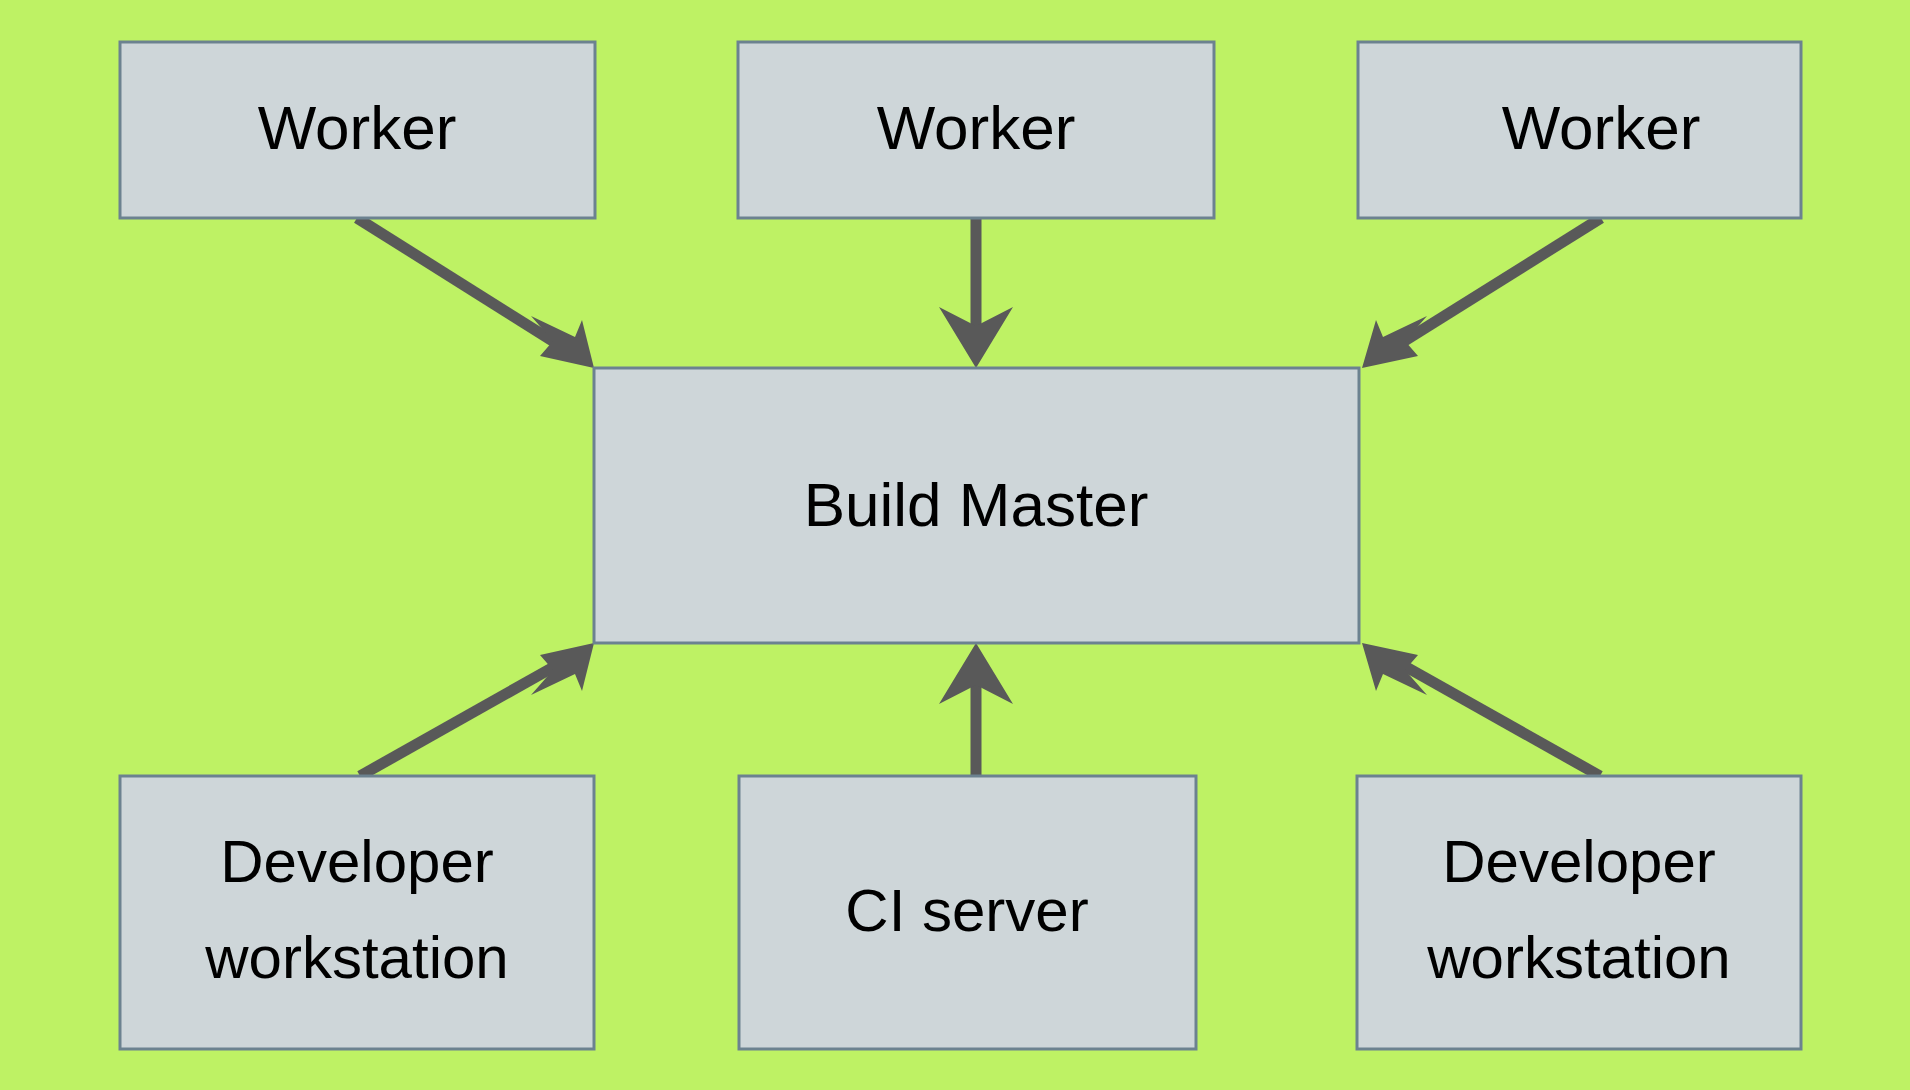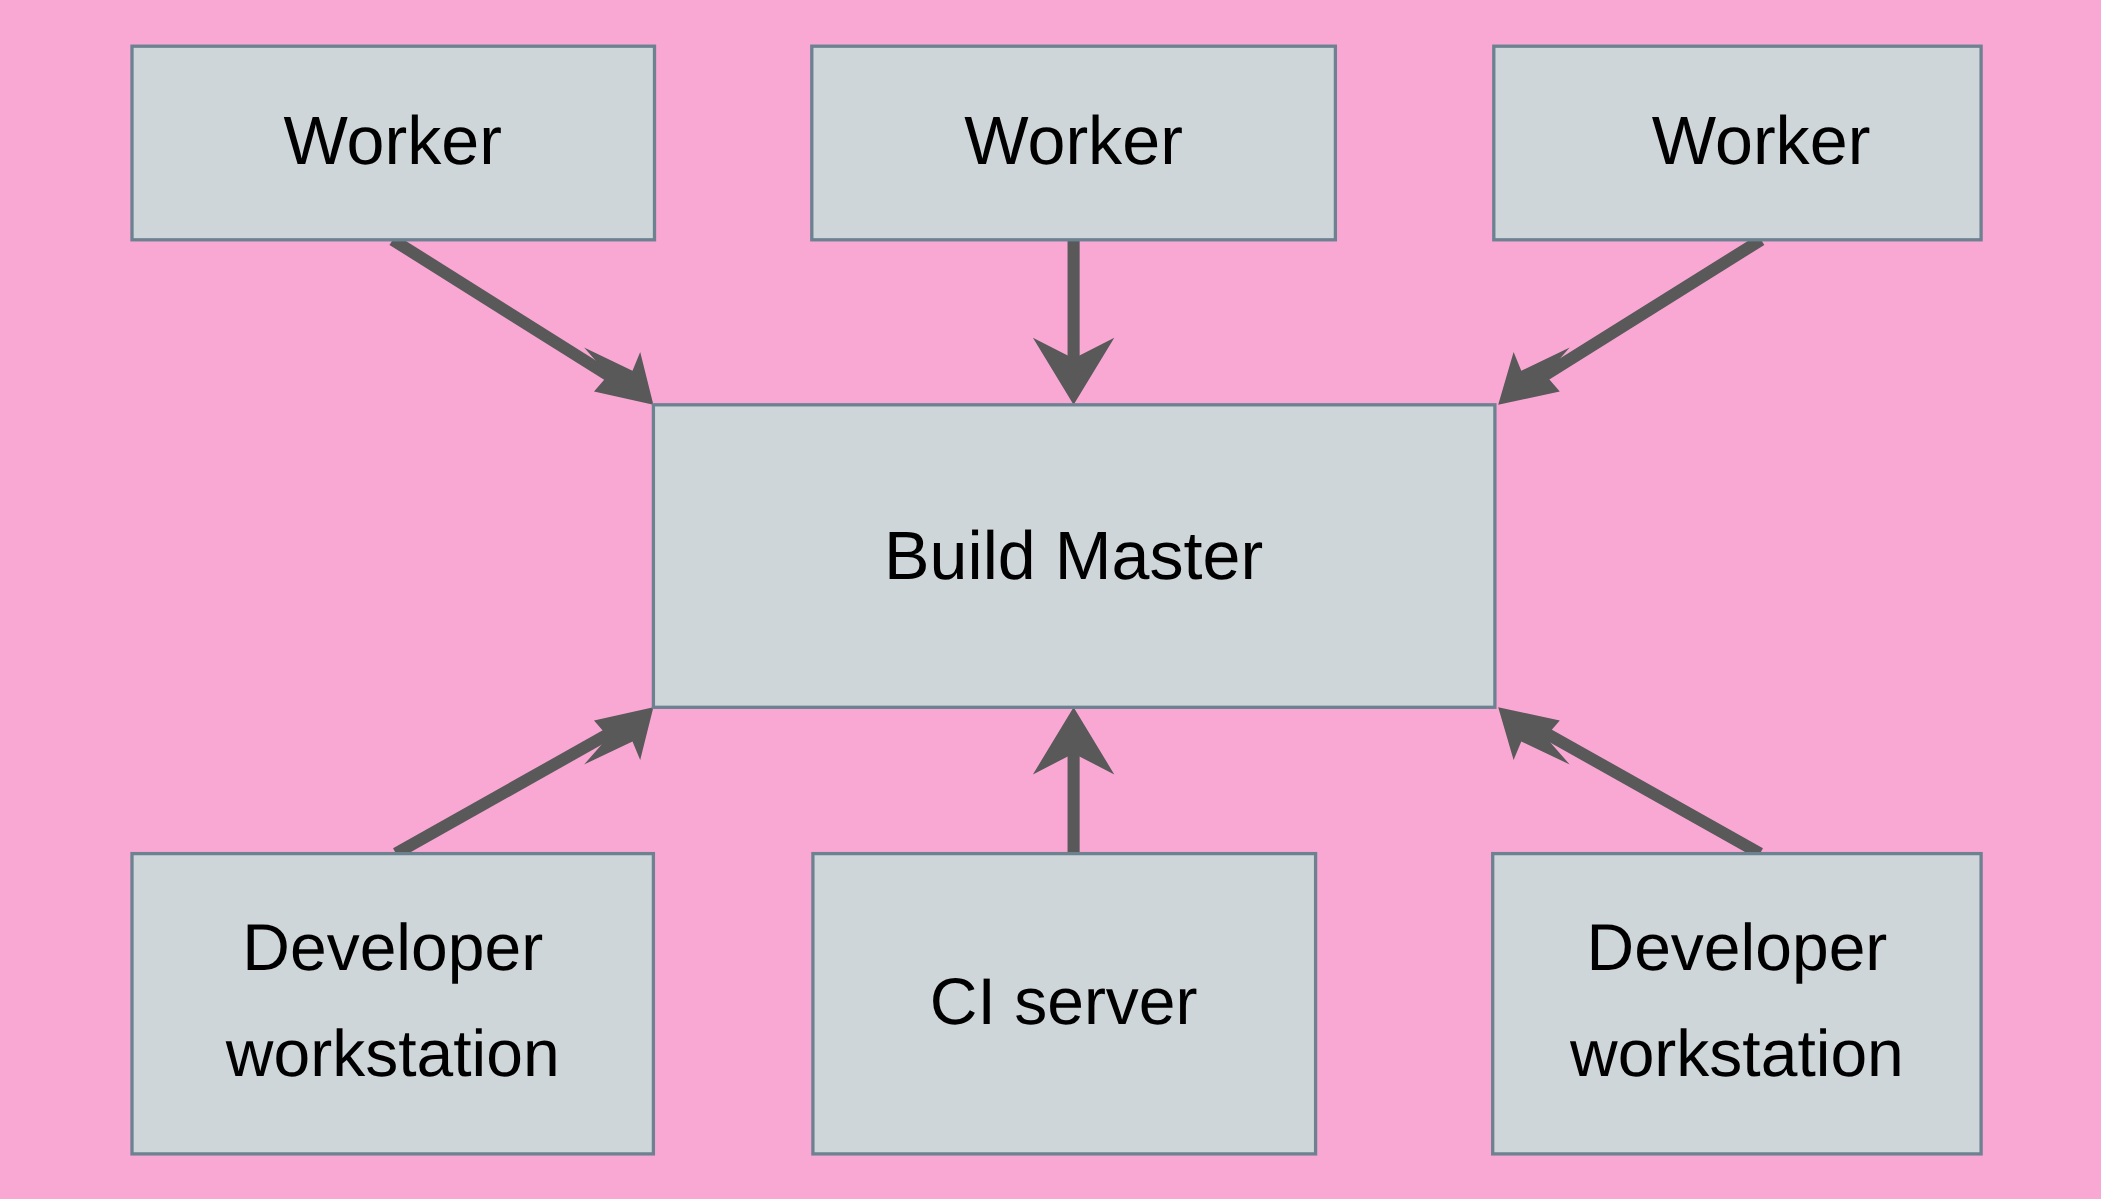--- a/index.html
+++ b/index.html
@@ -10,21 +10,21 @@
   body {
     width: 1910px;
     height: 1090px;
     overflow: hidden;
     font-family: "Liberation Sans", sans-serif;
   }
   #diagram-root {
     position: relative;
     width: 1910px;
     height: 1090px;
-    background: #f9a8d4;
+    background: #bef264;
   }
   svg.diagram-canvas {
     position: absolute;
     top: 0;
     left: 0;
     width: 1910px;
     height: 1090px;
     display: block;
   }
   .node-rect {

